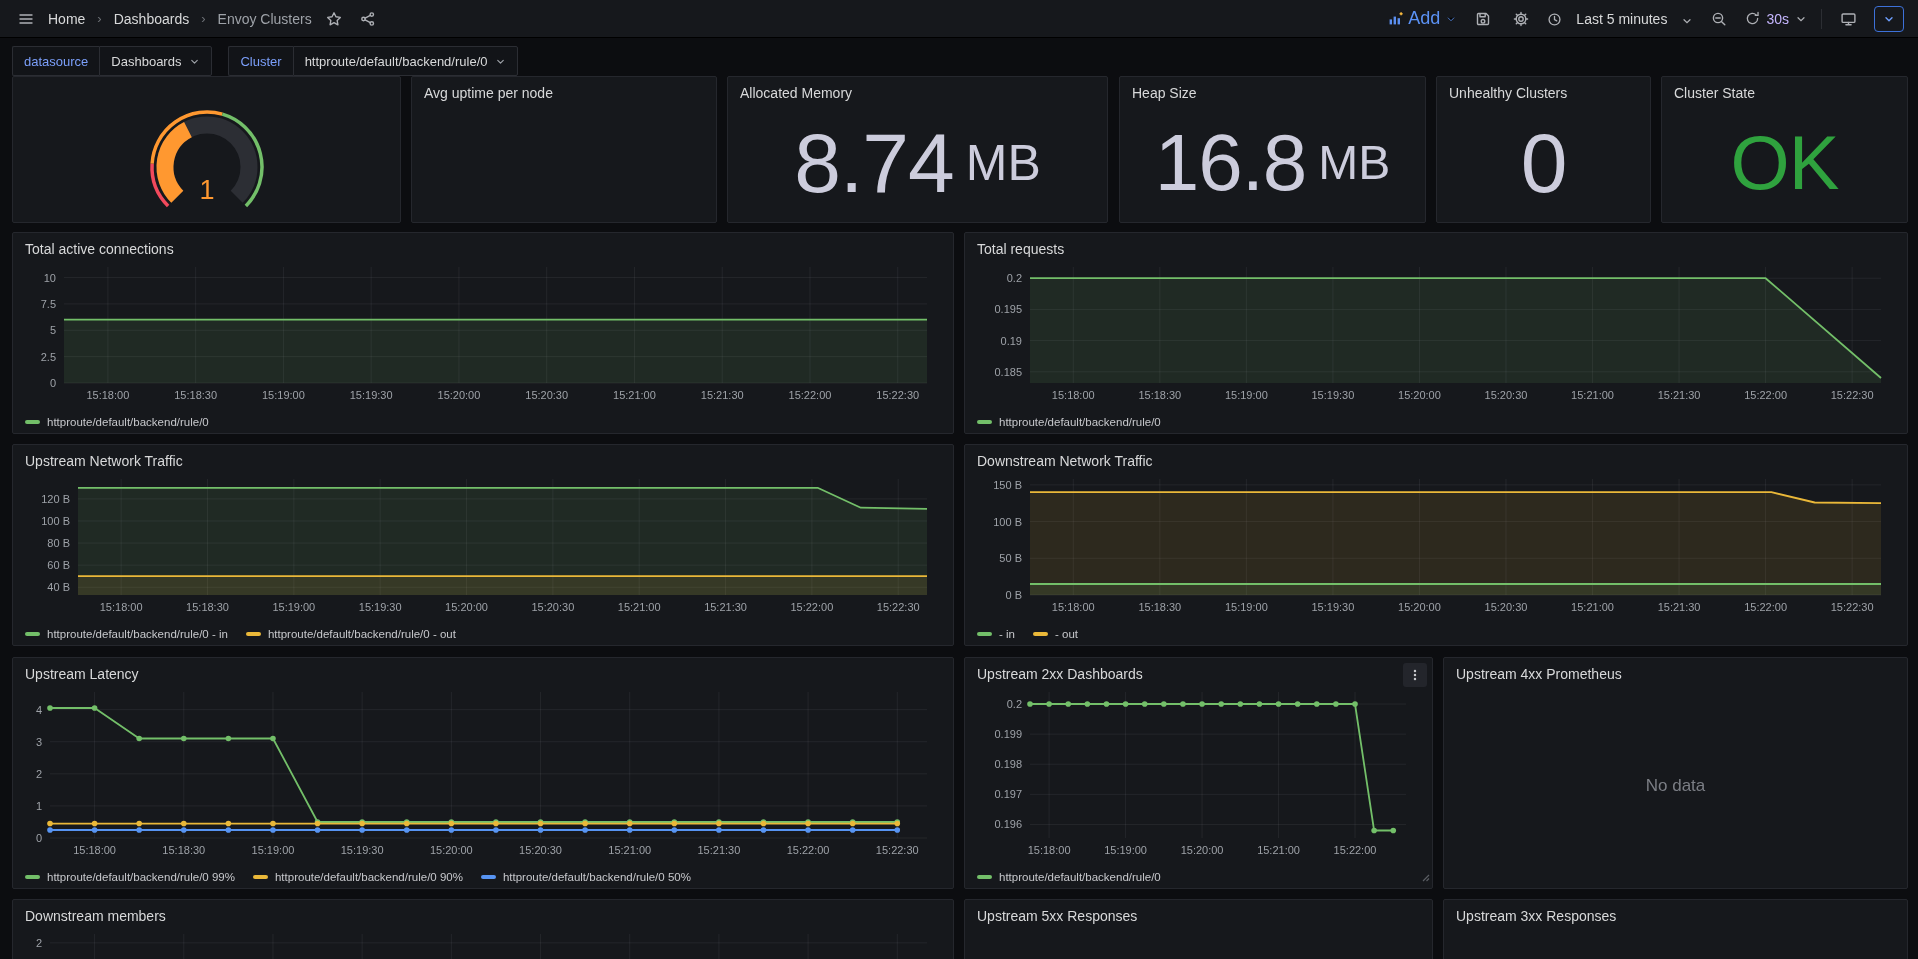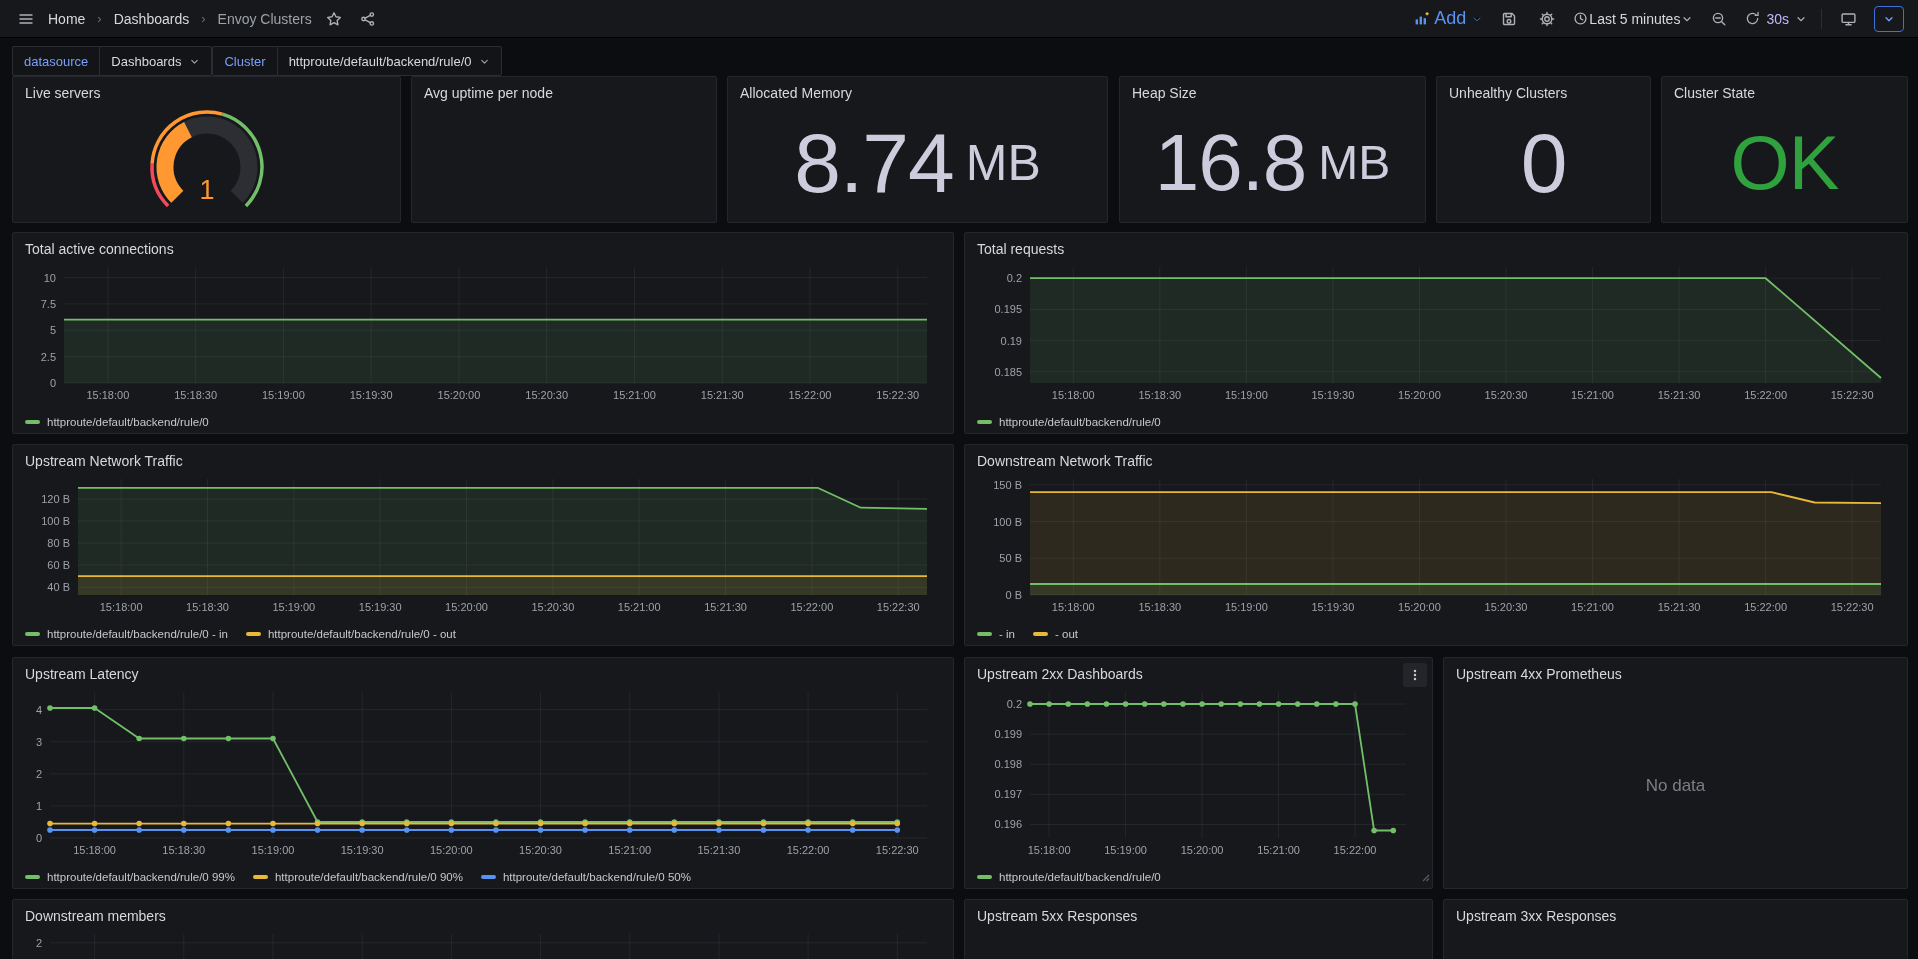--- a/index.html
+++ b/index.html
@@ -14,30 +14,30 @@
   .nav-left, .nav-right { display:flex; align-items:center; }
   .nav-left { gap:10px; }
   .nav-right { gap:14px; }
   .icon-btn { display:flex; align-items:center; justify-content:center; width:24px; height:24px; cursor:pointer; }
   .icon-btn svg { stroke:#aeb0b5; fill:none; stroke-width:1.4; stroke-linecap:round; stroke-linejoin:round; }
   .crumb { font-size:14px; color:#d8d9da; cursor:pointer; }
   .crumb.current { color:#9ea2a8; cursor:default; }
   .crumb-sep { color:#6f7277; font-size:13px; padding:0 2px; }
   .add-btn { display:flex; align-items:center; gap:5px; color:#5b92f5; font-size:18px; font-weight:500; cursor:pointer; }
   .add-btn svg.chev { stroke:#5b92f5; }
-  .time-btn { display:flex; align-items:center; gap:1px; font-size:14px; color:#d8d9da; cursor:pointer; }
+  .time-btn { display:flex; align-items:flex-end; gap:14px; font-size:14px; color:#d8d9da; cursor:pointer; }
   .time-btn svg { stroke:#aeb0b5; fill:none; stroke-width:1.4; stroke-linecap:round; }
   .refresh-group { display:flex; align-items:center; gap:6px; font-size:14px; color:#c4b5fd; cursor:pointer; }
   .v-divider { width:1px; height:20px; background:#2c2e33; }
   .cycle-btn { width:30px; height:26px; border:1px solid #3d71d9; border-radius:4px;
     display:flex; align-items:center; justify-content:center; cursor:pointer; }
   .cycle-btn svg { stroke:#6e9fff; fill:none; stroke-width:1.6; stroke-linecap:round; stroke-linejoin:round; }
 
   
-  .filters { position:absolute; top:46px; left:12px; display:flex; }
+  .filters { position:absolute; top:46px; left:12px; display:flex; gap:16px; }
   .chip { display:flex; }
   .chip-label, .chip-value { height:30px; display:flex; align-items:center; padding:0 11px;
     background:#121418; border:1px solid #2b2d33; font-size:13px; }
   .chip-label { color:#7b9ffa; border-radius:2px 0 0 2px; border-right:none; }
   .chip-value { color:#d8d9da; border-radius:0 2px 2px 0; gap:8px; cursor:pointer; }
   .chip-value svg { stroke:#9ea2a8; fill:none; stroke-width:1.5; stroke-linecap:round; stroke-linejoin:round; }
 
   
   .panel { position:absolute; background:#16181c; border:1px solid #25272d; border-radius:2px; }
   .panel-header { height:26px; display:flex; align-items:center; padding:6px 12px 0 12px; }
@@ -175,23 +175,20 @@
       <span class="chip-value">
         <span>httproute/default/backend/rule/0</span>
         <svg width="11" height="11" viewBox="0 0 14 14">
             <path d="M3.5 5.5L7 9l3.5-3.5"></path>
           </svg>
       </span>
     </div>
   </div>
 
   <div class="panel" style="left:12px;top:76px;width:389px;height:147px">
-    <div class="panel-header">
-        <span class="panel-title">Live servers</span>
-      </div>
     <div class="gauge-body">
         <svg width="176" height="118">
           <path d="M58.30 93.70 A42 42 0 1 1 117.70 93.70" stroke="#2c2e34" stroke-width="17" fill="none"></path>
           <path d="M58.30 93.70 A42 42 0 0 1 68.93 26.58" stroke="#ff9830" stroke-width="17" fill="none"></path>
           <path d="M49.11 102.89 A55 55 0 0 1 33.11 60.55" stroke="#f2495c" stroke-width="3.5" fill="none"></path>
           <path d="M33.11 60.55 A55 55 0 0 1 103.34 11.18" stroke="#ff9830" stroke-width="3.5" fill="none"></path>
           <path d="M103.34 11.18 A55 55 0 0 1 126.89 102.89" stroke="#73bf69" stroke-width="3.5" fill="none"></path>
           <text x="88" y="96" text-anchor="middle" fill="#ff9830" font-size="27" font-weight="500">1</text>
         </svg>
       </div>

